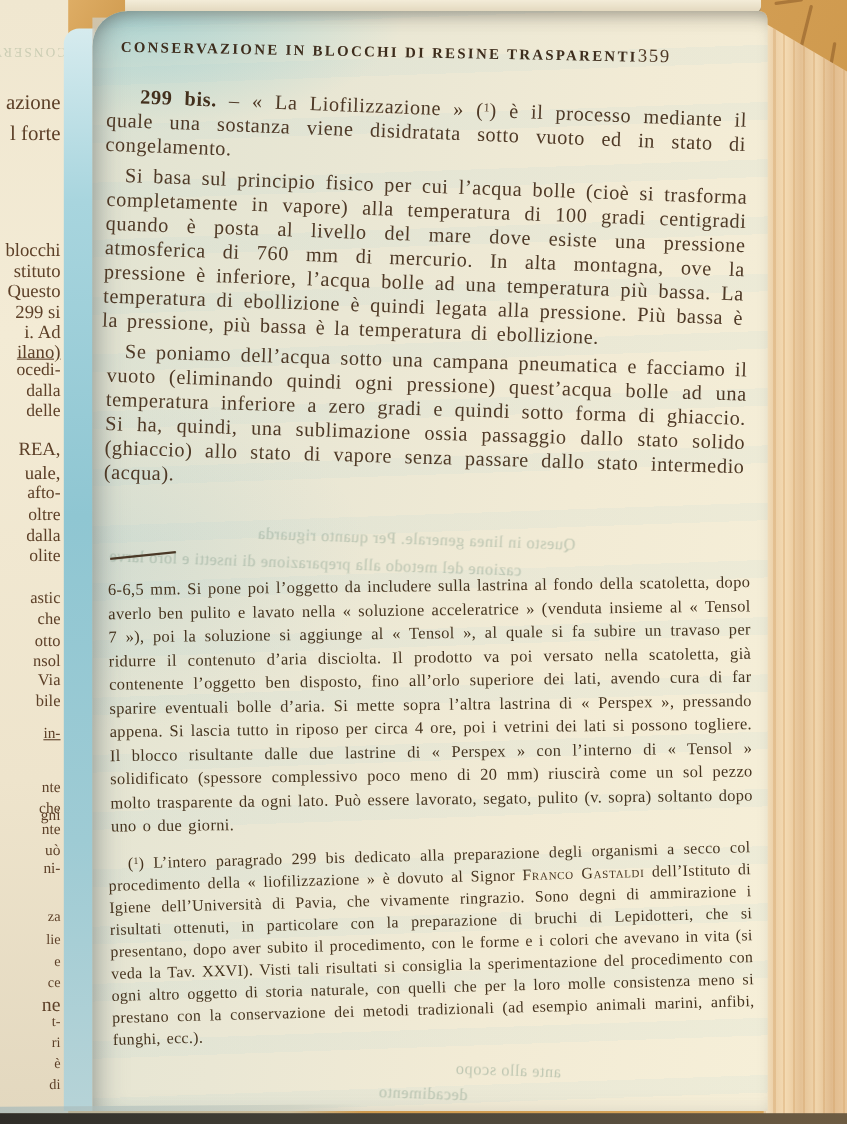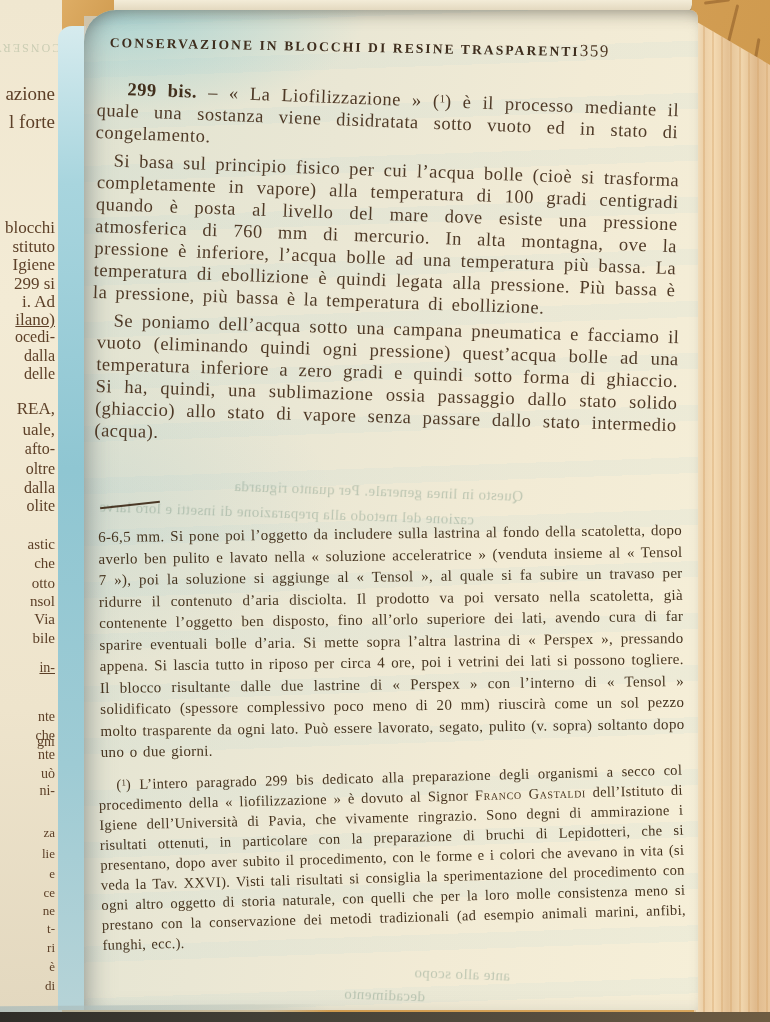--- a/index.html
+++ b/index.html
@@ -125,21 +125,21 @@
   <div class="top-edge"></div>
   <div class="wood-wedge"></div>
 
   <div class="left-page">
     <div class="left-ghost">CONSERVAZIONE</div>
     <div>
         <div class="frag" style="top: 84px; font-size: 19px;">azione</div>
         <div class="frag" style="top: 112px; font-size: 19px;">l forte</div>
         <div class="frag" style="top: 219px; font-size: 17px;">blocchi</div>
         <div class="frag" style="top: 238px; font-size: 17px;">stituto</div>
-        <div class="frag" style="top: 256px; font-size: 17px;">Igiene</div>
+        <div class="frag" style="top: 256px; font-size: 17px;">Questo</div>
         <div class="frag" style="top: 275px; font-size: 17px;">299 si</div>
         <div class="frag" style="top: 293px; font-size: 17px;">i. Ad</div>
         <div class="frag" style="top: 311px; font-size: 17px; text-decoration: underline;">ilano)</div>
         <div class="frag" style="top: 329px; font-size: 16px;">ocedi-</div>
         <div class="frag" style="top: 348px; font-size: 16px;">dalla</div>
         <div class="frag" style="top: 366px; font-size: 16px;">delle</div>
         <div class="frag" style="top: 400px; font-size: 17px;">REA,</div>
         <div class="frag" style="top: 421px; font-size: 17px;">uale,</div>
         <div class="frag" style="top: 441px; font-size: 16px;">afto-</div>
         <div class="frag" style="top: 461px; font-size: 16px;">oltre</div>
@@ -155,21 +155,21 @@
         <div class="frag" style="top: 691px; font-size: 14px; margin-top: 44px;">gni</div>
         <div class="frag" style="top: 710px; font-size: 14px;">nte</div>
         <div class="frag" style="top: 729px; font-size: 14px;">che</div>
         <div class="frag" style="top: 748px; font-size: 14px;">nte</div>
         <div class="frag" style="top: 767px; font-size: 14px;">uò</div>
         <div class="frag" style="top: 784px; font-size: 14px;">ni-</div>
         <div class="frag" style="top: 826px; font-size: 13px;">za</div>
         <div class="frag" style="top: 847px; font-size: 13px;">lie</div>
         <div class="frag" style="top: 867px; font-size: 13px;">e</div>
         <div class="frag" style="top: 886px; font-size: 13px;">ce</div>
-        <div class="frag" style="top: 904px; font-size: 13px;">ne</div>
+        <div class="frag" style="top: 904px; font-size: 18px;">ne</div>
         <div class="frag" style="top: 922px; font-size: 13px;">t-</div>
         <div class="frag" style="top: 941px; font-size: 13px;">ri</div>
         <div class="frag" style="top: 960px; font-size: 13px;">è</div>
         <div class="frag" style="top: 979px; font-size: 13px;">di</div>
       </div>
   </div>
 
   <div class="gutter"></div>
   <div class="gutter-shadow"></div>
 

